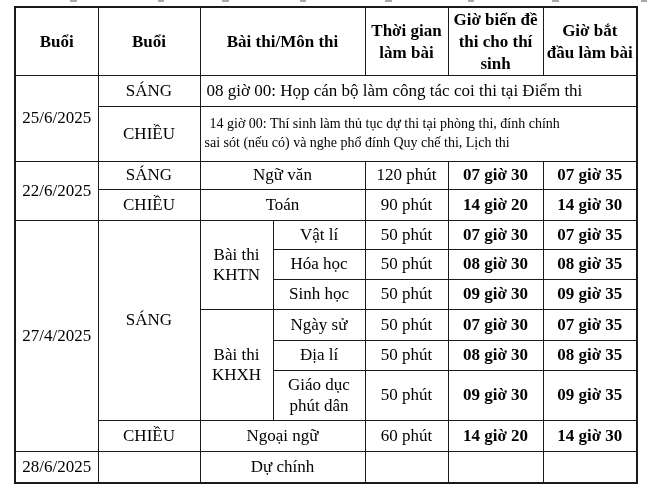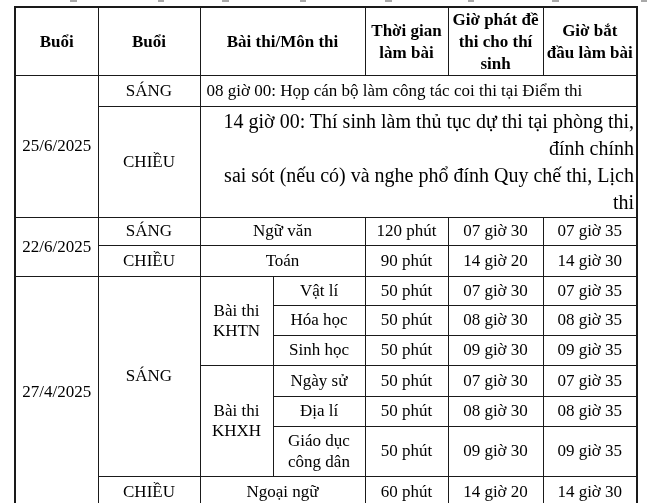--- a/index.html
+++ b/index.html
@@ -26,23 +26,23 @@
     border: 1px solid #1a1a1a;
     text-align: center;
     vertical-align: middle;
     padding: 1px 3px;
     font-size: 17px;
     line-height: 1.22;
     overflow: hidden;
   }
   th { font-weight: bold; line-height: 1.28; }
   td.note { text-align: left; padding-left: 6px; padding-right: 4px; }
-  td.note2 { text-align: right; padding-left: 4px; padding-right: 2px; font-size: 20px; line-height: 1.35; }
+  td.note2 { text-align: left; padding-left: 4px; padding-right: 2px; font-size: 14px; line-height: 1.35; }
   td.note2 div:first-child { padding-left: 5px; }
-  .bold { font-weight: normal; }
+  .bold { font-weight: bold; }
 
   tr.hHdr { height: 66px; }
   tr.h28 { height: 28px; }
   tr.h29 { height: 29px; }
   tr.h30 { height: 30px; }
   tr.h31 { height: 31px; }
   tr.h50 { height: 50px; }
   tr.h55 { height: 55px; }
 </style>
 </head>
@@ -68,21 +68,21 @@
       <col style="width:83px">
       <col style="width:95px">
       <col style="width:94px">
   </colgroup>
   <thead>
     <tr class="hHdr">
       <th>Buổi</th>
       <th>Buổi</th>
       <th colspan="2">Bài thi/Môn thi</th>
       <th>Thời gian làm bài</th>
-      <th>Giờ phát đề thi cho thí sinh</th>
+      <th>Giờ biến đề thi cho thí sinh</th>
       <th>Giờ bắt đầu làm bài</th>
     </tr>
   </thead>
   <tbody>
 
     <tr class="h31">
       <td rowspan="2">25/6/2025</td>
       <td>SÁNG</td>
       <td colspan="5" class="note">08 giờ 00: Họp cán bộ làm công tác coi thi tại Điểm thi</td>
     </tr>
@@ -139,21 +139,21 @@
       <td class="bold">07 giờ 30</td>
       <td class="bold">07 giờ 35</td>
     </tr>
     <tr class="h30">
       <td>Địa lí</td>
       <td>50 phút</td>
       <td class="bold">08 giờ 30</td>
       <td class="bold">08 giờ 35</td>
     </tr>
     <tr class="h50">
-      <td>Giáo dục công dân</td>
+      <td>Giáo dục phút dân</td>
       <td>50 phút</td>
       <td class="bold">09 giờ 30</td>
       <td class="bold">09 giờ 35</td>
     </tr>
 
     <tr class="h31">
       <td>CHIỀU</td>
       <td colspan="2">Ngoại ngữ</td>
       <td>60 phút</td>
       <td class="bold">14 giờ 20</td>

